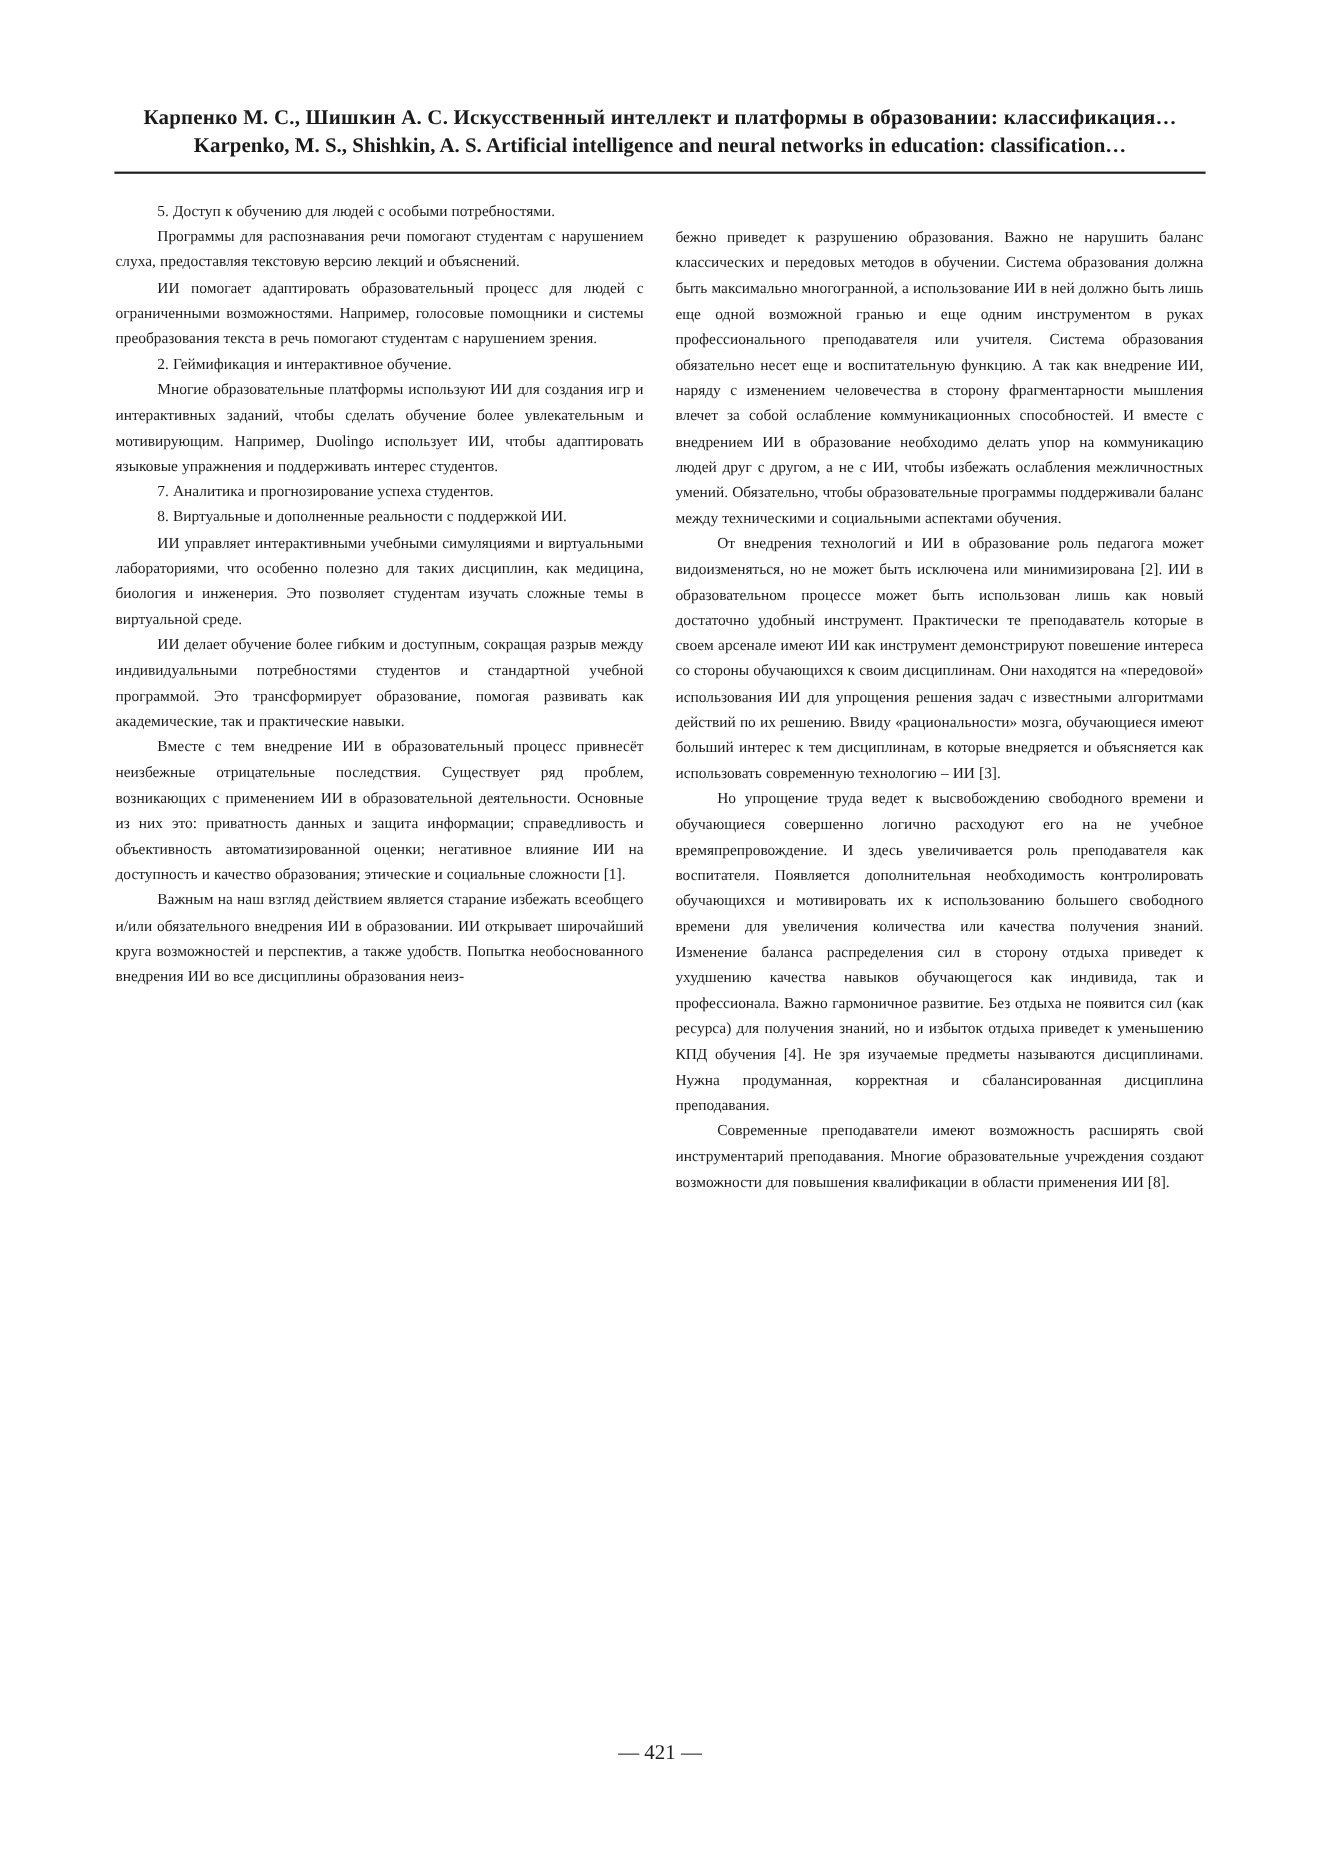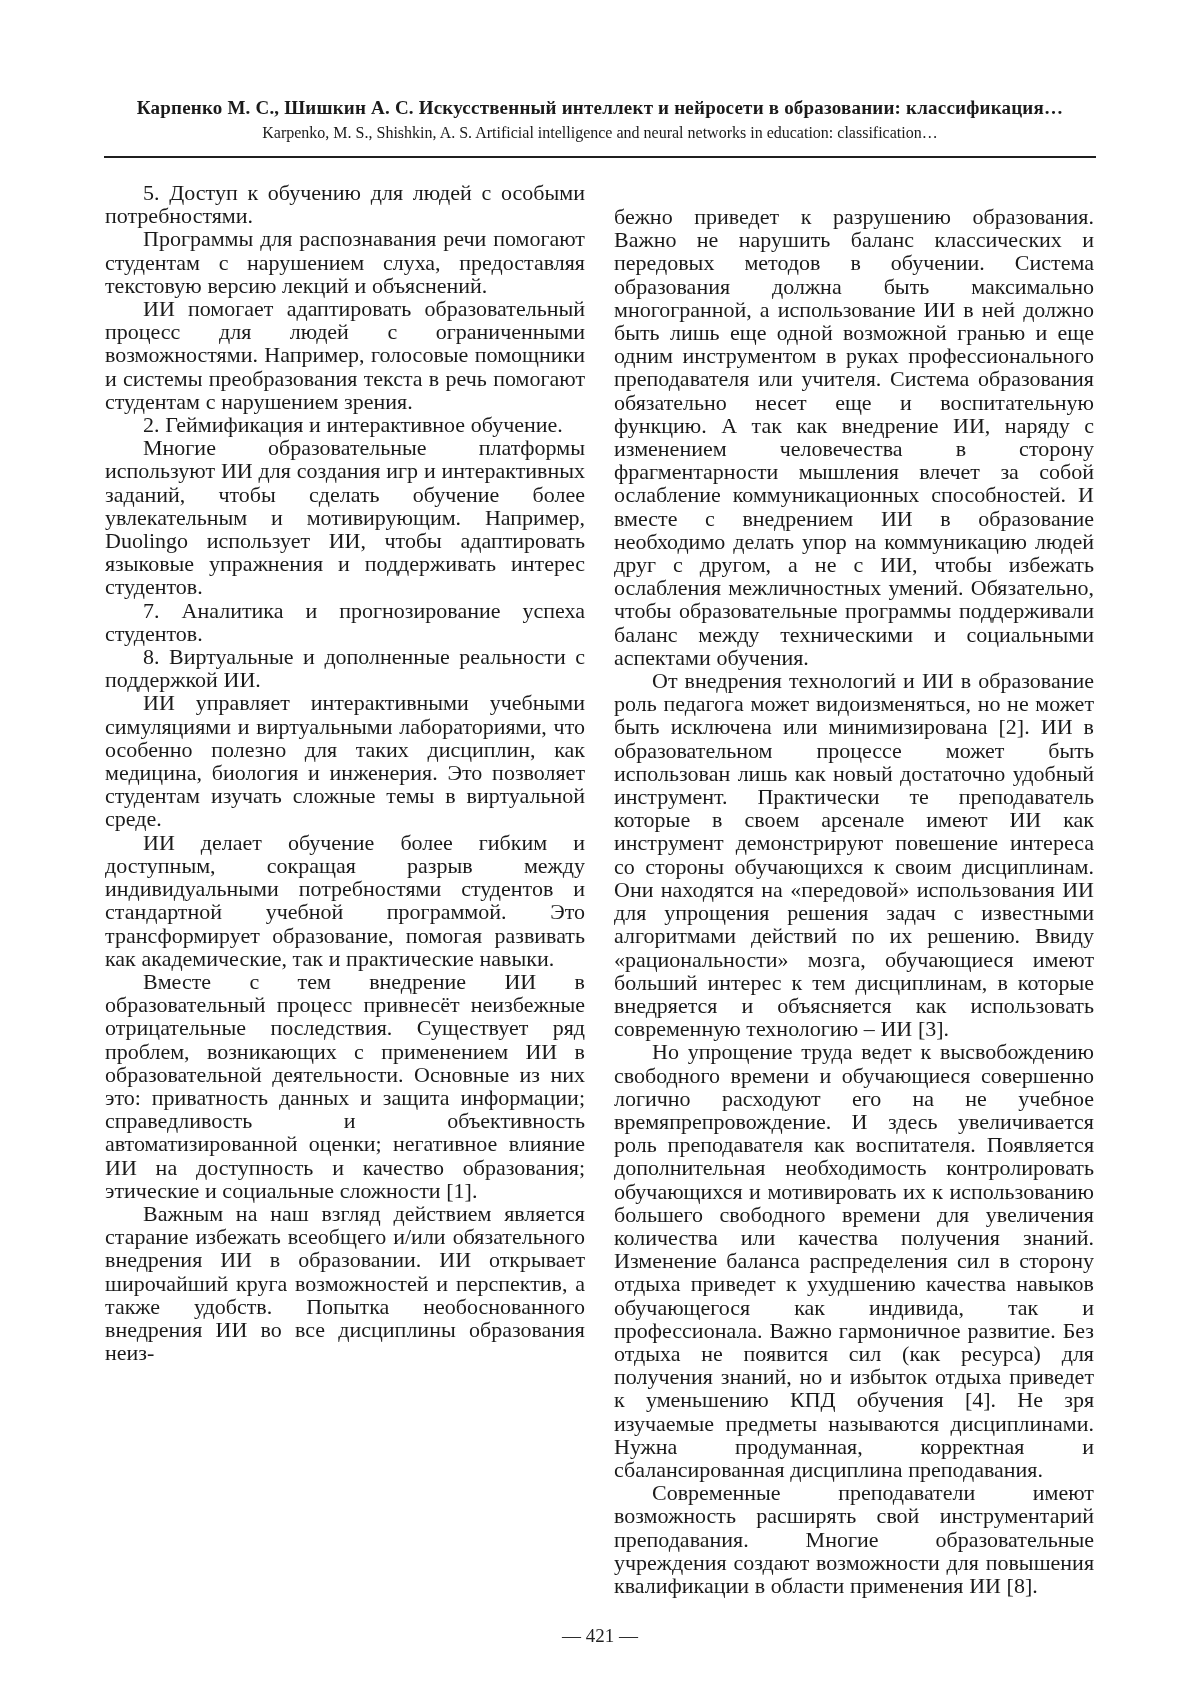--- a/index.html
+++ b/index.html
@@ -23,22 +23,22 @@
     width: 990px;
     text-align: center;
   }
   .running-head .title-ru {
     font-weight: bold;
     font-size: 19px;
     line-height: 25px;
     letter-spacing: 0.2px;
   }
   .running-head .title-en {
-    font-weight: normal;
-    font-size: 16px;
+    font-weight: bold;
+    font-size: 19px;
     line-height: 25px;
   }
   .head-rule {
     position: absolute;
     top: 156px;
     left: 104px;
     width: 992px;
     height: 0;
     border-top: 2px solid #1f1f1f;
   }
@@ -47,21 +47,21 @@
     top: 181px;
     left: 105px;
     width: 990px;
     display: flex;
     gap: 29px;
   }
   .col {
     width: 480px;
     min-width: 480px;
     text-align: justify;
-    font-size: 22px;
+    font-size: 14px;
     line-height: 23.2px;
     hyphens: auto;
     -webkit-hyphens: auto;
     word-spacing: 0.2px;
   }
   .col p {
     margin: 0;
     padding: 0;
     text-indent: 38px;
   }
@@ -70,30 +70,29 @@
     margin-top: 24px;
   }
   .page-footer {
     position: absolute;
     top: 1583px;
     left: 0;
     width: 1200px;
     text-align: center;
     font-size: 19px;
     color: #1f1f1f;
-    margin-top: 42px;
   }
 </style>
 </head>
 <body>
 
 <div class="page">
 
   <div class="running-head">
-    <div class="title-ru">Карпенко М. С., Шишкин А. С. Искусственный интеллект и нейросети в образовании: классификация…</div>
+    <div class="title-ru">Карпенко М. С., Шишкин А. С. Искусственный интеллект и платформы в образовании: классификация…</div>
     <div class="title-en">Karpenko, M. S., Shishkin, A. S. Artificial intelligence and neural networks in education: classification…</div>
   </div>
 
   <div class="head-rule"></div>
 
   <div class="body-text">
 
     <div class="col" lang="ru">
       <p>5. Доступ к обучению для людей с особыми потребностями.</p>
       <p>Программы для распознавания речи помогают студентам с нарушением слуха, предоставляя текстовую версию лекций и объяснений.</p>

